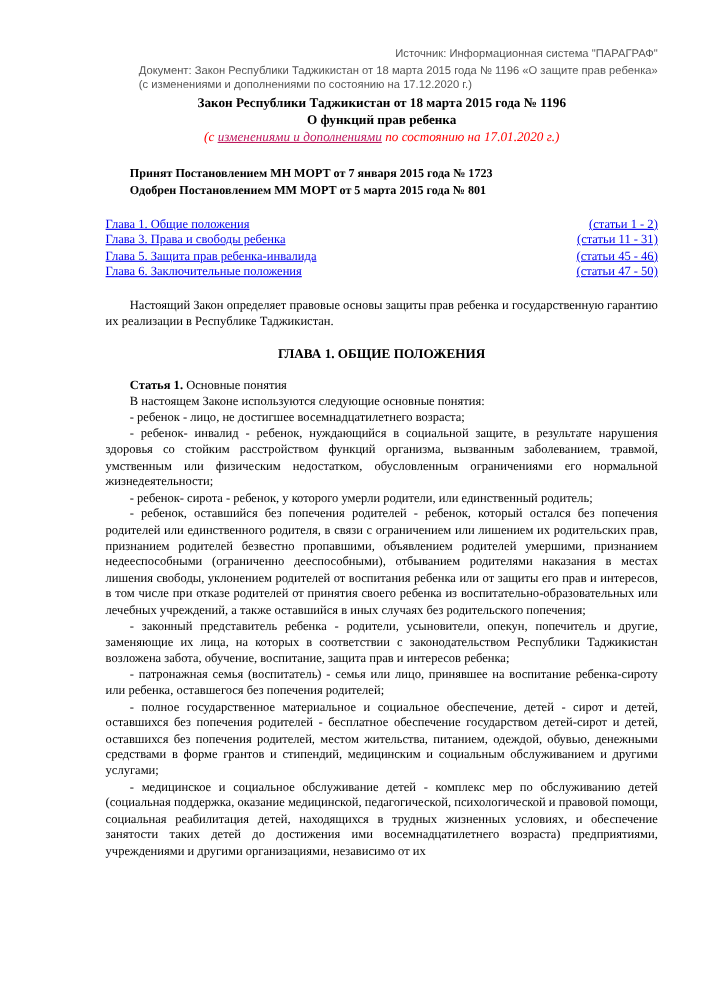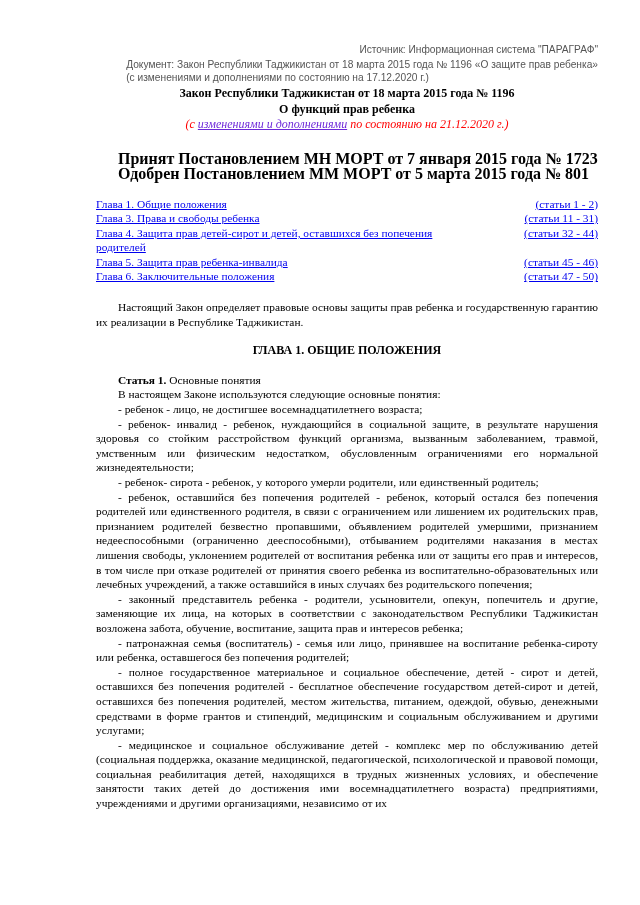--- a/index.html
+++ b/index.html
@@ -3,22 +3,22 @@
 <meta charset="utf-8">
 <style>
   html, body { margin: 0; padding: 0; background: #ffffff; }
   body { width: 640px; height: 905px; overflow: hidden; position: relative; }
   .hdr { position: absolute; right: 42px; font-family: "Liberation Sans", sans-serif; font-size: 10.2px; color: #555555; text-align: left; line-height: 13px; }
   .hdr.src { top: 43px; }
   .hdr.doc { top: 58px; }
   .page { position: absolute; left: 96px; top: 86px; width: 502px; font-family: "Liberation Serif", serif; font-size: 11.4px; color: #000; line-height: 14.6px; }
   .title { text-align: center; font-weight: bold; font-size: 12px; line-height: 15.5px; }
   .status { text-align: center; font-style: italic; color: #ff0000; font-size: 12px; line-height: 15.5px; }
-  .status a { color: #6d28d9; text-decoration: underline; }
-  .adopt { margin-top: 18px; margin-left: 22px; font-weight: bold; font-size: 16px; line-height: 15.5px; }
+  .status a { color: #be185d; text-decoration: underline; }
+  .adopt { margin-top: 18px; margin-left: 22px; font-weight: bold; font-size: 11px; line-height: 15.5px; }
   .toc { margin-top: 15px; }
   .toc-row { display: flex; justify-content: space-between; }
   .toc-row a { color: #0000ee; text-decoration: underline; }
   .toc-row .ch { width: 340px; }
   .toc-row .art { white-space: nowrap; }
   .para { text-align: justify; text-indent: 22px; }
   .intro { margin-top: 16px; }
   .chapter { text-align: center; font-weight: bold; font-size: 12px; margin-top: 14px; margin-bottom: 15px; }
   .article { text-indent: 22px; }
   .article b { font-weight: bold; }
@@ -28,39 +28,35 @@
 
 <div class="hdr src">Источник: Информационная система "ПАРАГРАФ"</div>
 <div class="hdr doc">
   <div>Документ: Закон Республики Таджикистан от 18 марта 2015 года № 1196 «О защите прав ребенка»</div>
   <div>(с изменениями и дополнениями по состоянию на 17.12.2020 г.)</div>
 </div>
 
 <div class="page">
   <div class="title">Закон Республики Таджикистан от 18 марта 2015 года № 1196</div>
   <div class="title">О функций прав ребенка</div>
-  <div class="status"><span>(с </span><a href="#">изменениями и дополнениями</a><span> по состоянию на 21.12.2020 г.)</span></div>
+  <div class="status"><span>(с </span><a href="#">изменениями и дополнениями</a><span> по состоянию на 17.01.2020 г.)</span></div>
 
   <div class="adopt">
     <div>Принят Постановлением МН МОРТ от 7 января 2015 года № 1723</div>
     <div>Одобрен Постановлением ММ МОРТ от 5 марта 2015 года № 801</div>
   </div>
 
   <div class="toc">
     <div class="toc-row">
       <a href="#" class="ch">Глава 1. Общие положения</a>
       <a href="#" class="art">(статьи 1 - 2)</a>
     </div>
     <div class="toc-row">
       <a href="#" class="ch">Глава 3. Права и свободы ребенка</a>
       <a href="#" class="art">(статьи 11 - 31)</a>
-    </div>
-    <div class="toc-row">
-      <a href="#" class="ch">Глава 4. Защита прав детей-сирот и детей, оставшихся без попечения родителей</a>
-      <a href="#" class="art">(статьи 32 - 44)</a>
     </div>
     <div class="toc-row">
       <a href="#" class="ch">Глава 5. Защита прав ребенка-инвалида</a>
       <a href="#" class="art">(статьи 45 - 46)</a>
     </div>
     <div class="toc-row">
       <a href="#" class="ch">Глава 6. Заключительные положения</a>
       <a href="#" class="art">(статьи 47 - 50)</a>
     </div>
   </div>

